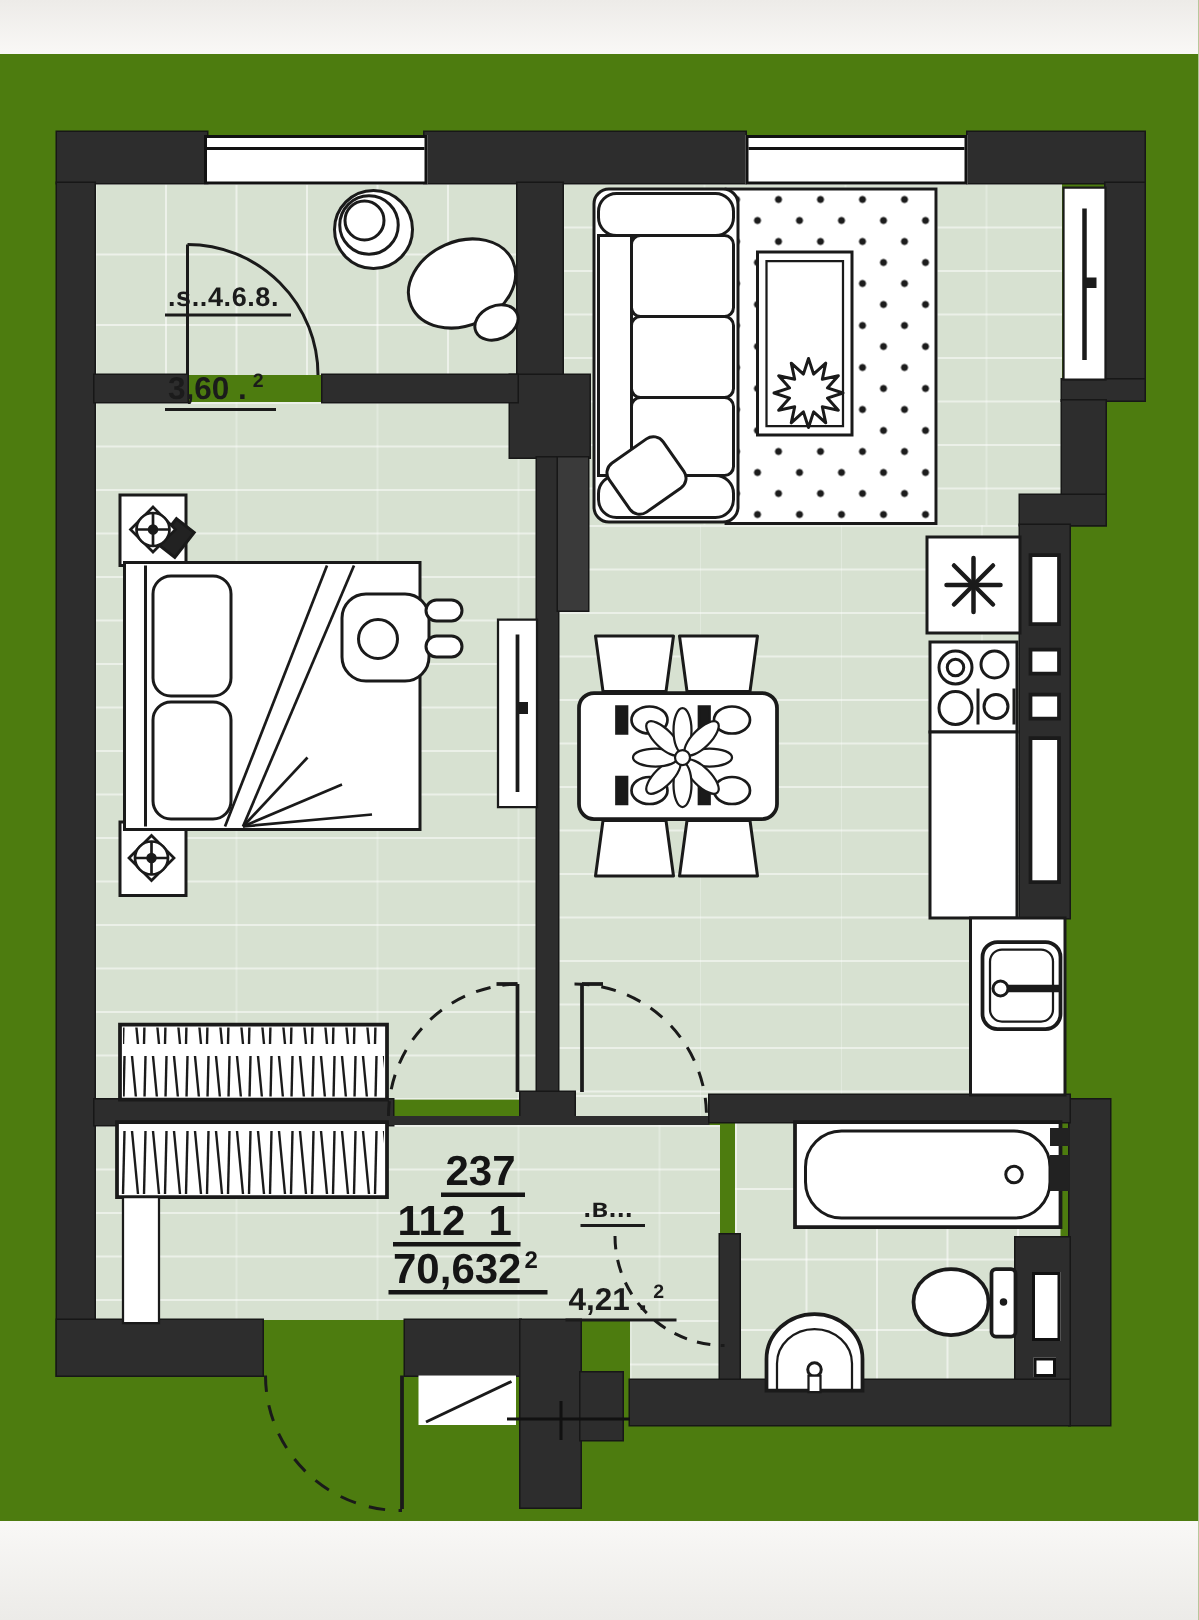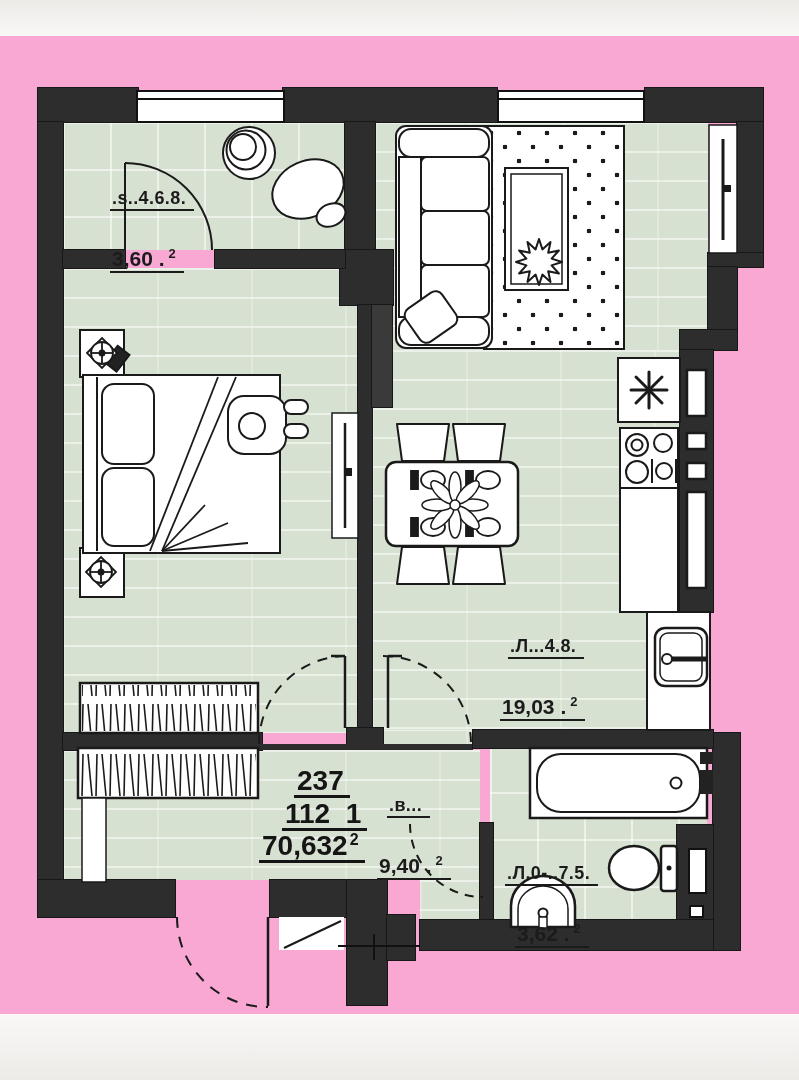--- a/index.html
+++ b/index.html
@@ -1,17 +1,17 @@
 <!DOCTYPE html>
 <html><head>
 <meta charset="utf-8">
 <style>
   html,body{margin:0;padding:0;background:#fbfaf8;}
   .canvas{position:relative;width:799px;height:1080px;overflow:hidden;
-          font-family:"Liberation Sans",sans-serif;background:#f9a8d4;}
+          font-family:"Liberation Sans",sans-serif;background:#4d7c0f;}
   .band{position:absolute;left:0;width:799px;}
   .band.top{top:0;height:36px;background:linear-gradient(#edebe8,#f9f8f6);}
   .band.bot{top:1014px;height:66px;background:linear-gradient(#f9f8f6,#ecebe8);}
 
   .floor{position:absolute;background-color:#d7e1d1;}
   .floor.tiles{background-image:
       linear-gradient(rgba(255,255,255,.55) 1.5px,transparent 1.5px),
       linear-gradient(90deg,rgba(255,255,255,.55) 1.5px,transparent 1.5px);
       background-size:47px 47px;}
   .floor.planks{background-image:
@@ -304,31 +304,23 @@
       <line x1="374" y1="934" x2="374" y2="960"></line>
     </g>
   </svg>
 
   <div class="lbl" style="left:110px;top:152px">
     <span class="ln name">.s..4.6.8.</span>
     <span class="ln area"><span>3,60 .</span><sup>2</sup></span>
   </div>
 
 
-  <div class="lbl" style="left:500px;top:600px">
-    <span class="ln name" style="margin-left:8px">.Л...4.8.</span>
-    <span class="ln area"><span>19,03 .</span><sup>2</sup></span>
-  </div>
 
   <div class="lbl" style="left:377px;top:759px">
     <span class="ln name" style="margin-left:10px">.в...</span>
-    <span class="ln area"><span>9,40 .</span><sup>2</sup></span>
+    <span class="ln area"><span>4,21 .</span><sup>2</sup></span>
   </div>
 
-  <div class="lbl" style="left:505px;top:827px">
-    <span class="ln name">.Л.0-..7.5.</span>
-    <span class="ln area" style="margin-left:10px"><span>3,62 .</span><sup>2</sup></span>
-  </div>
 
   <div class="apt" style="left:294px;top:766px">237</div>
-  <div class="apt" style="left:282px;top:799px">112  1</div>
+  <div class="apt" style="left:262px;top:799px">112  1</div>
   <div class="apt" style="left:259px;top:831px"><span>70,632</span><sup>2</sup></div>
 </div>
 
 </body></html>

